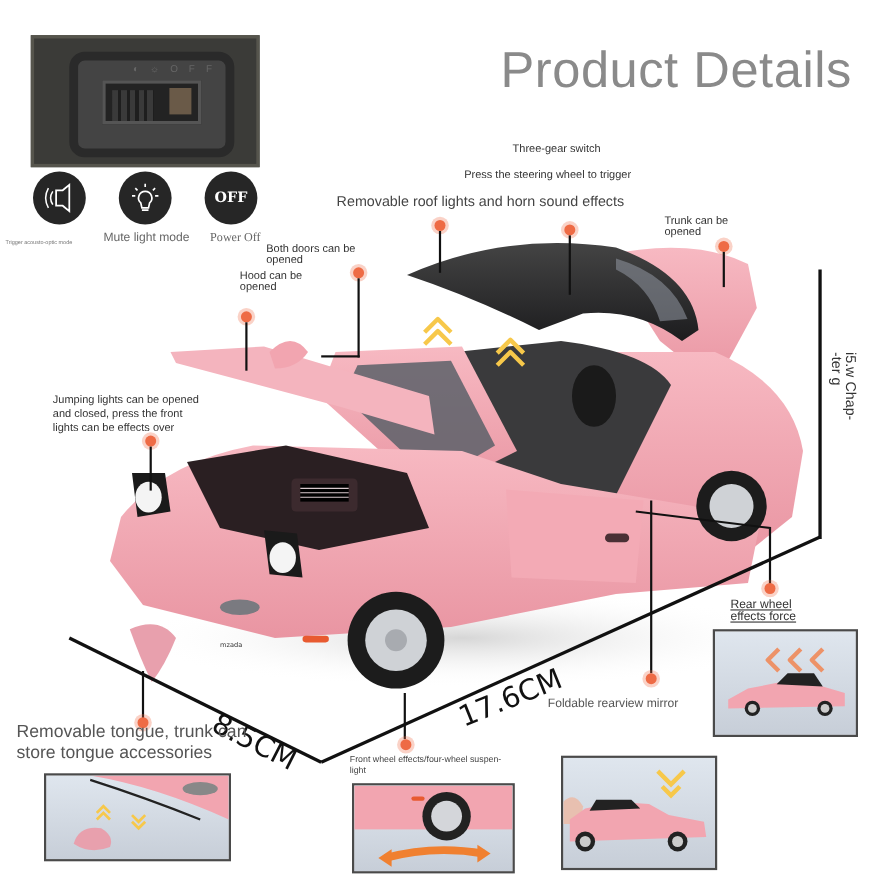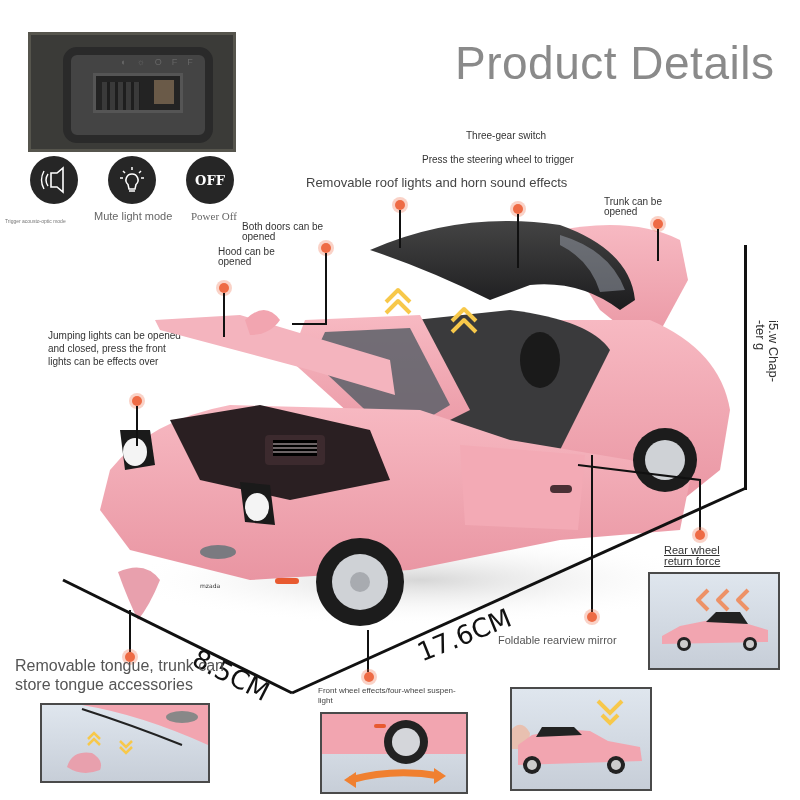--- a/index.html
+++ b/index.html
@@ -91,21 +91,21 @@
     <div>opened</div>
 </div>
 <div class="abs note" style="left:242px;top:222px;">
   <div>Both doors can be</div>
     <div>opened</div>
 </div>
 <div class="abs note" style="left:178px;top:247px;margin-left:40px;">
   <div>Hood can be</div>
     <div>opened</div>
 </div>
-<div class="abs note" style="left:48px;top:329px;line-height:13px;">
+<div class="abs note" style="left:48px;top:357px;line-height:13px;">
   <div>Jumping lights can be opened</div>
     <div>and closed, press the front</div>
     <div>lights can be effects over</div>
 </div>
 
 <svg class="abs car-svg" width="650" height="440" viewBox="0 0 650 440">
   <defs>
     <linearGradient id="pink" x1="0" y1="0" x2="0" y2="1">
         <stop offset="0" stop-color="#f7b9c2"></stop>
         <stop offset="1" stop-color="#e995a2"></stop>
@@ -204,21 +204,21 @@
   <line x1="592" y1="455" x2="592" y2="612" stroke="#111" stroke-width="2"></line>
   <polyline points="578,465 700,480 700,533" fill="none" stroke="#111" stroke-width="2"></polyline>
 </svg>
 
 <div class="abs dim" style="left:415px;top:620px;transform:rotate(-22deg);">17.6CM</div>
 <div class="abs dim" style="left:190px;top:660px;transform:rotate(27deg);">8.5CM</div>
 
 <div class="abs dot" style="left:695px;top:530px;"></div>
 <div class="abs note" style="left:664px;top:545px;font-size:11px;line-height:11px;text-decoration:underline;">
   <div>Rear wheel</div>
-    <div>return force</div>
+    <div>effects force</div>
 </div>
 <div class="abs dot" style="left:587px;top:612px;"></div>
 <div class="abs note" style="left:498px;top:635px;font-size:11px;color:#555;">Foldable rearview mirror</div>
 <div class="abs dot" style="left:125px;top:652px;"></div>
 <div class="abs note xl" style="left:15px;top:656px;">
   <div>Removable tongue, trunk can</div>
     <div>store tongue accessories</div>
 </div>
 <div class="abs dot" style="left:364px;top:672px;"></div>
 <div class="abs note" style="left:318px;top:686px;font-size:8px;line-height:10px;color:#444;">

